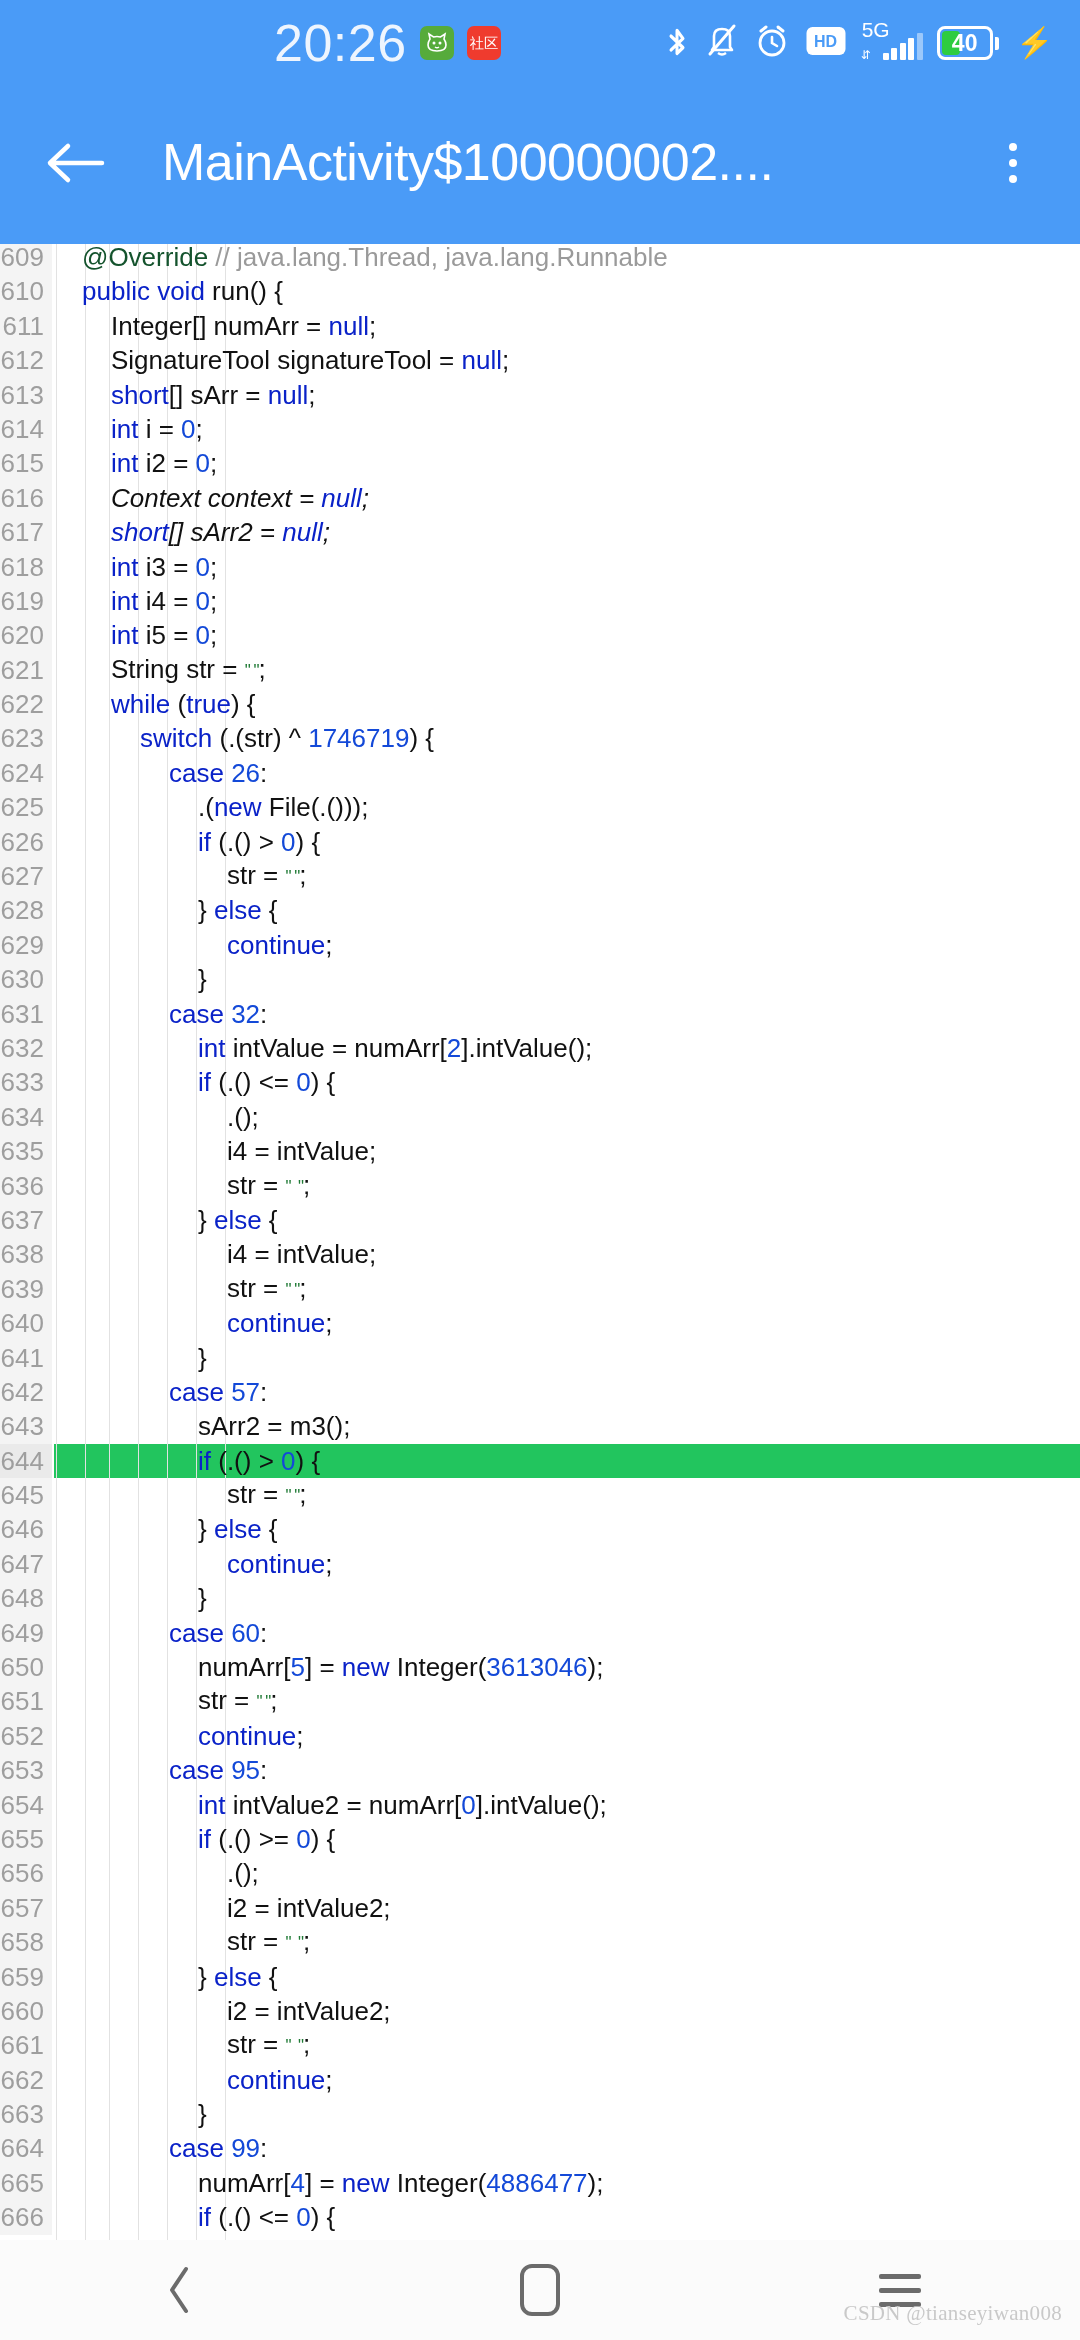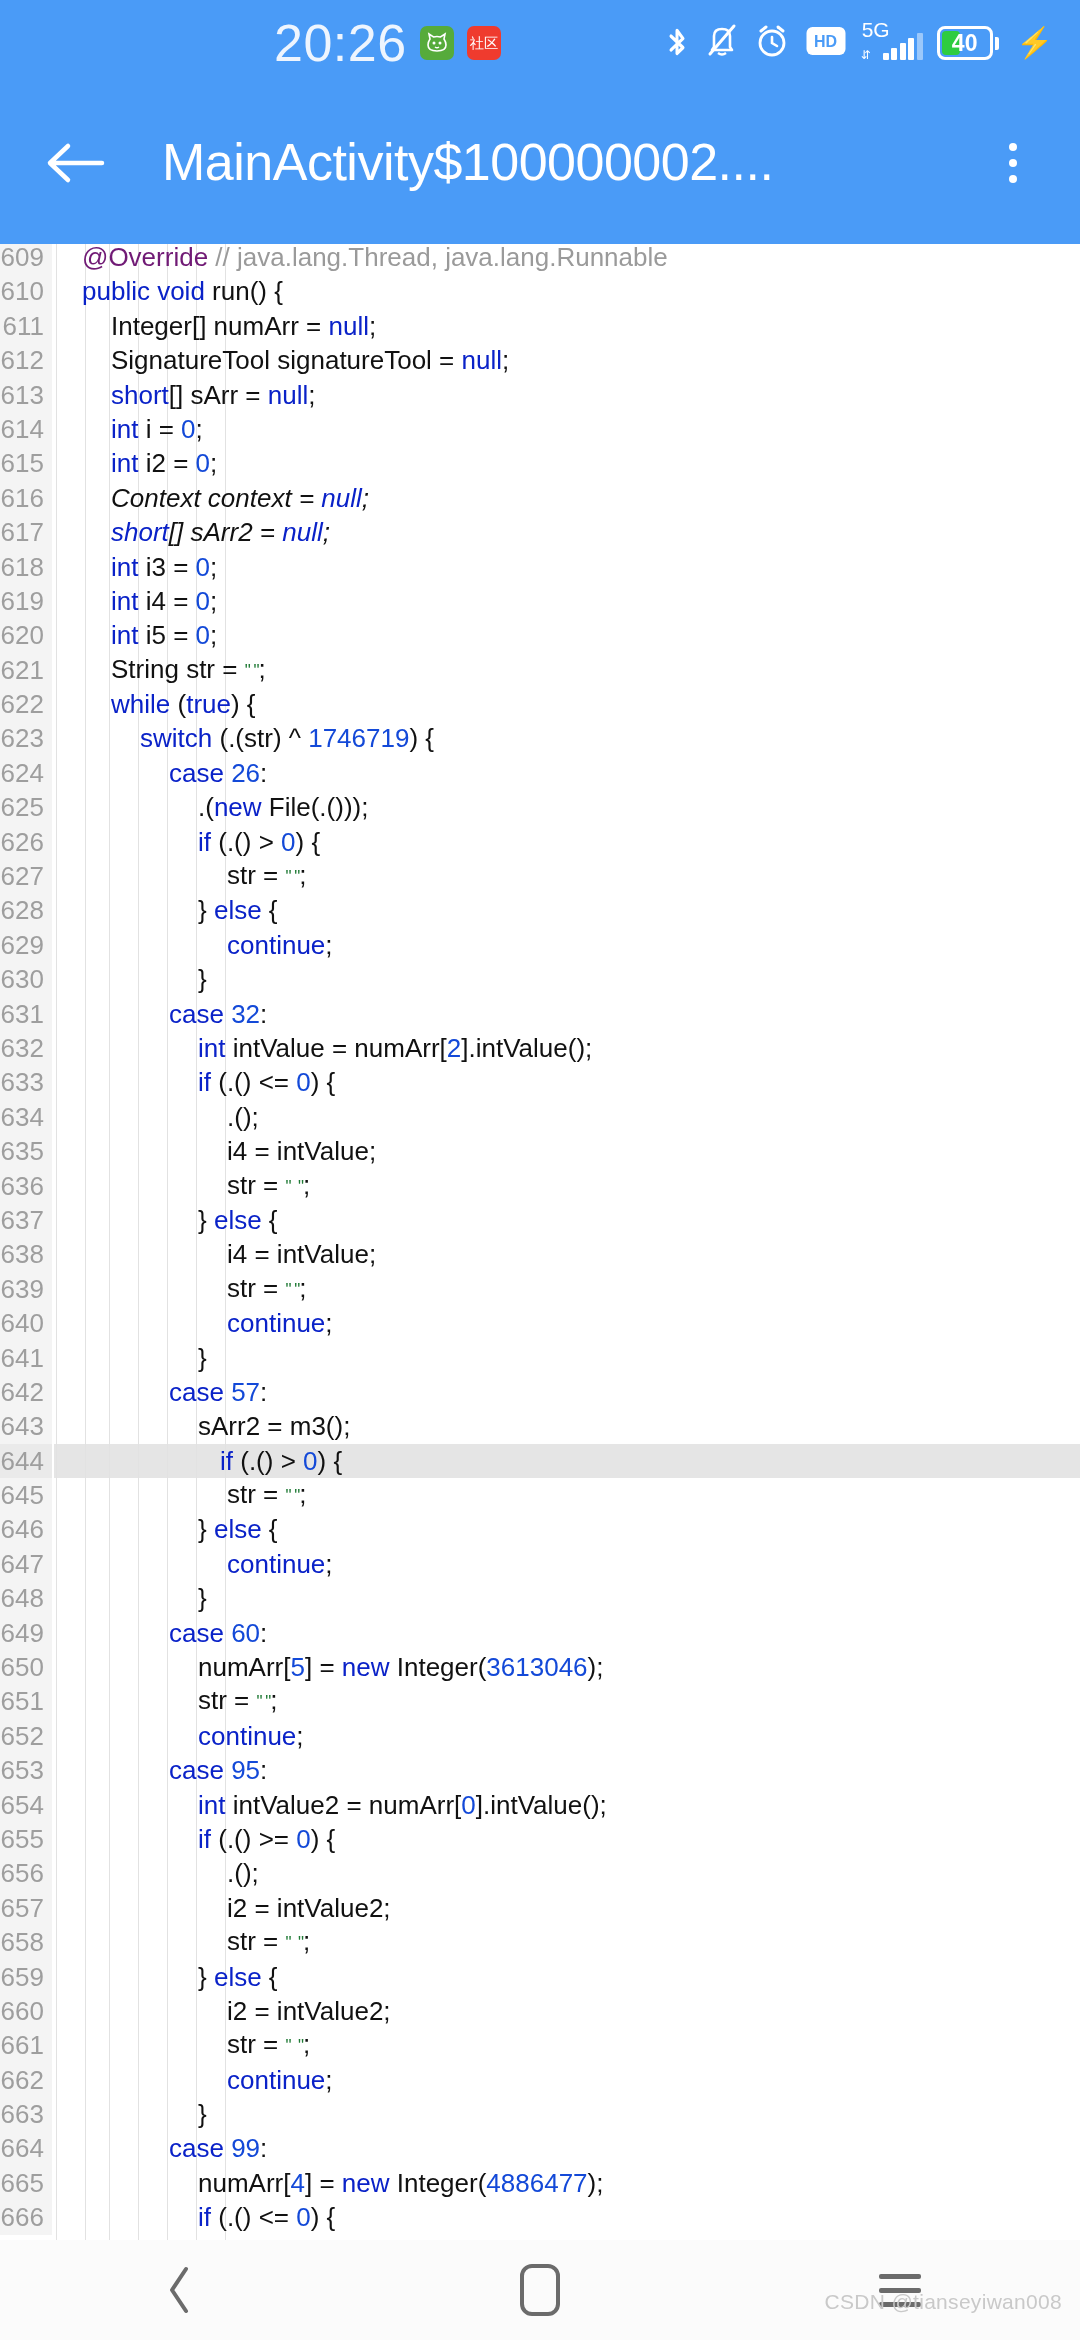--- a/index.html
+++ b/index.html
@@ -166,21 +166,21 @@
   #code-scroll {
     position: relative;
     width: 100%;
   }
   .code-line {
     display: flex;
     height: 34.4px;
     align-items: center;
     position: relative;
   }
-  .code-line.hl { background: #e5e5e5; gap: 22px; }
+  .code-line.hl { background: #22c55e; }
   .ln {
     width: 52px;
     flex: none;
     text-align: right;
     padding-right: 8px;
     box-sizing: border-box;
     color: #9e9e9e;
     font-size: 26px;
     font-family: "Liberation Sans", sans-serif;
     background: #f4f4f4;
@@ -224,21 +224,21 @@
     position: absolute;
     top: 0; left: 0; right: 0; height: 4px;
     background: #4a9bf7;
     z-index: 6;
   }
 
   
   .kw   { color: #0a22c8; }
   .num  { color: #1349d8; }
   .str  { color: #1f7a35; font-size: 17px; vertical-align: 2px; letter-spacing: -1px;}
-  .ann  { color: #701a75; }
+  .ann  { color: #14532d; }
   .cmt  { color: #9a9a9a; }
   .plain{ color: #111111; }
 
   
   #nav-bar {
     position: absolute;
     left: 0; right: 0; bottom: 0;
     height: 100px;
     background: #fbfbfb;
     display: flex;
@@ -255,24 +255,24 @@
     border-radius: 12px;
     box-sizing: border-box;
   }
   #nav-recent-shape { display: flex; flex-direction: column; gap: 9px; }
   #nav-recent-shape i {
     display: block; width: 42px; height: 5px;
     background: #6b6b6b; border-radius: 2px;
   }
   #watermark {
     position: absolute;
-    right: 18px; bottom: 26px;
+    right: 18px; bottom: 14px;
     color: #c9c9c9;
     font-size: 21px;
-    font-family: Liberation Sans, sans-serif;
+    font-family: Liberation Serif, serif;
     letter-spacing: 0.3px;
   }
 </style>
 </head>
 <body>
 
 <div id="status-bar">
   <div id="status-left">
     <div id="clock">20:26</div>
     <div class="notif-icon notif-green">

